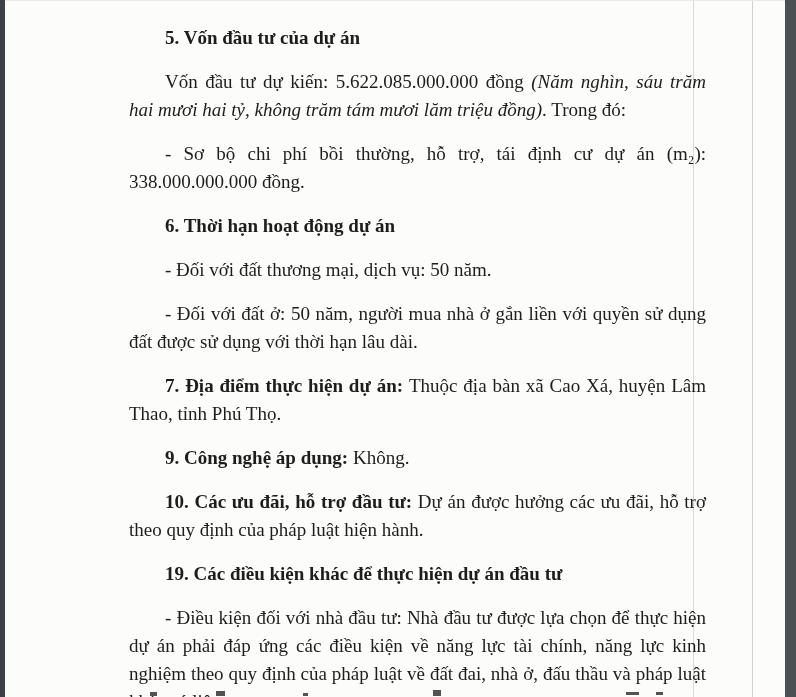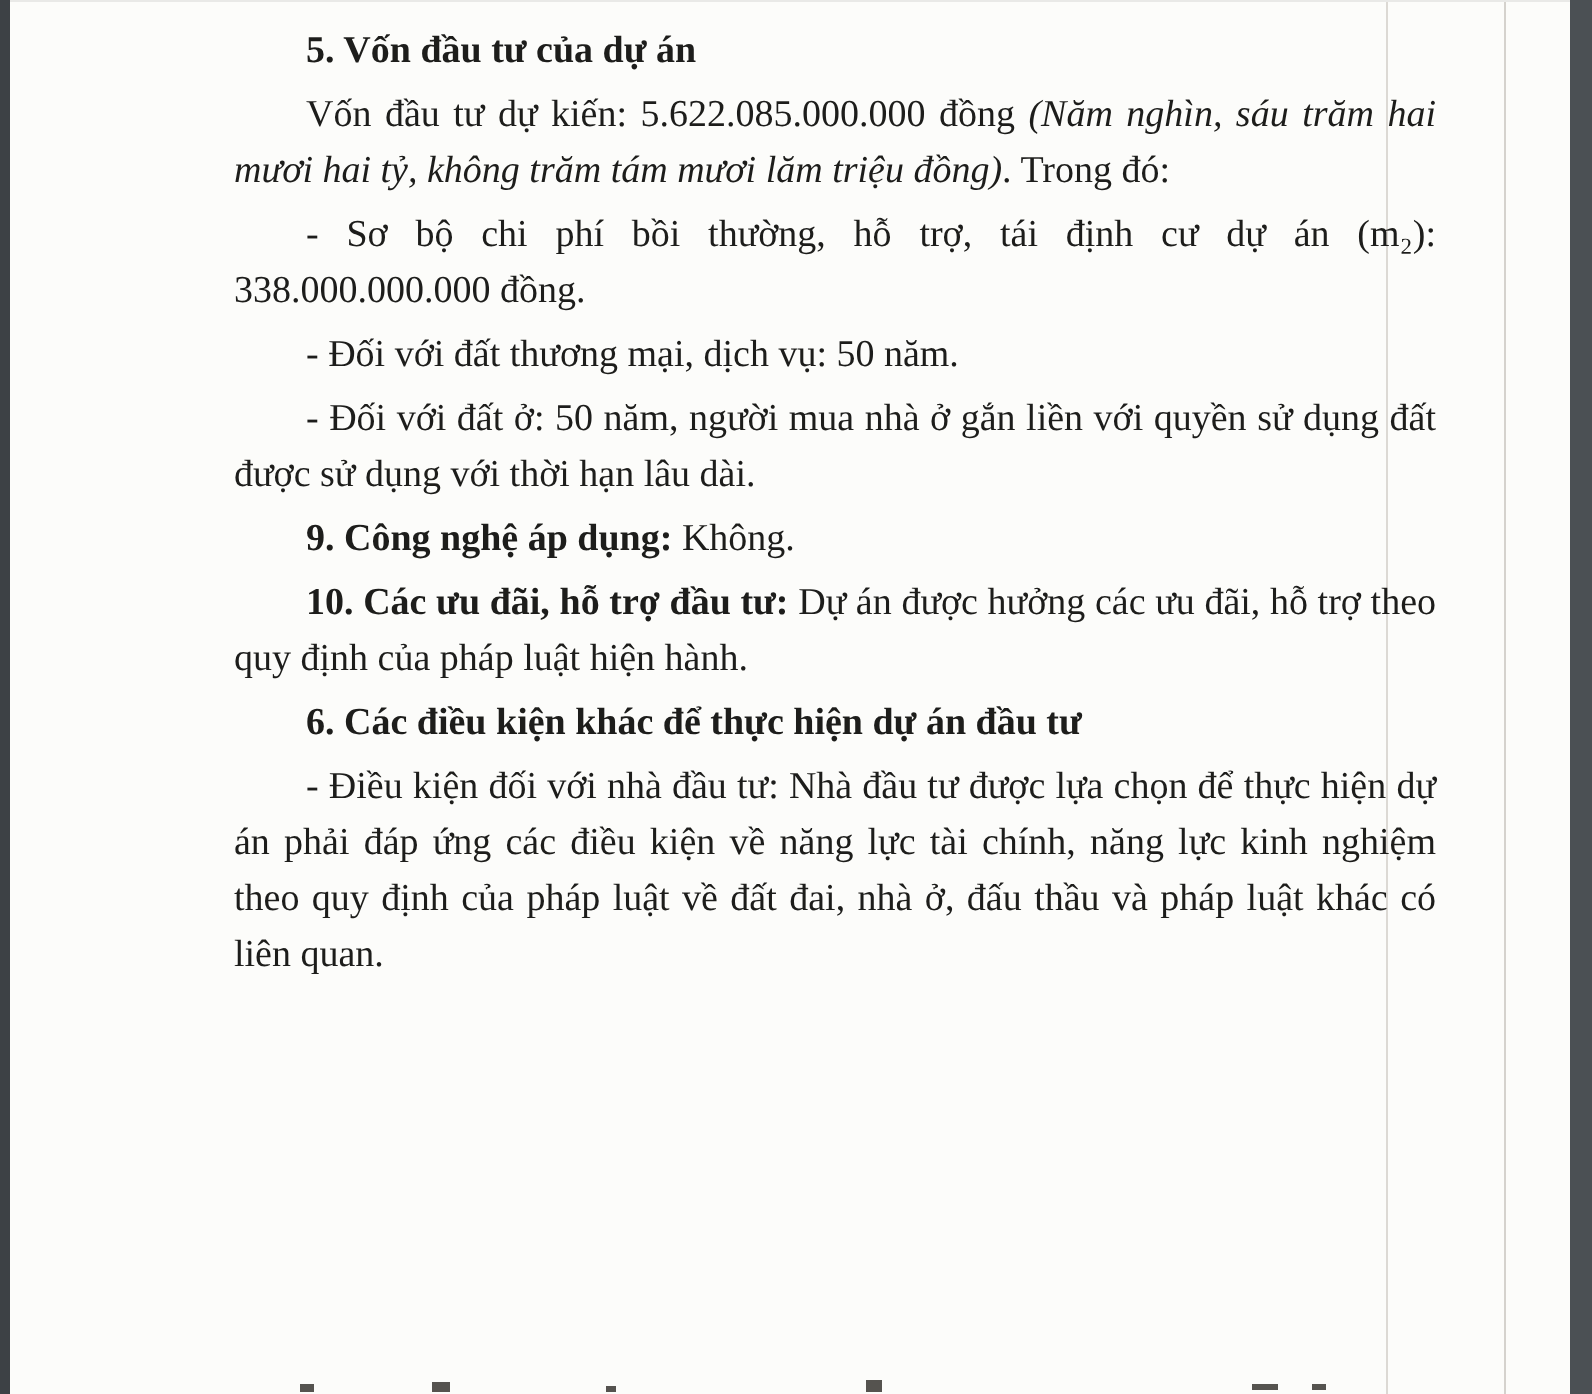--- a/index.html
+++ b/index.html
@@ -10,21 +10,21 @@
   }
   .top-hairline{position:absolute;top:0;left:0;width:796px;height:1px;background:#e9e9e7;z-index:3;}
   .edge-bar-left{position:absolute;top:0;left:0;width:5px;height:697px;background:#3d4145;z-index:3;}
   .edge-bar-right{position:absolute;top:0;left:785px;width:11px;height:697px;background:#4b5054;z-index:3;}
   .fold-line-1{position:absolute;top:0;left:693px;width:1px;height:697px;background:#dcd9d4;z-index:0;}
   .fold-line-2{position:absolute;top:0;left:752px;width:1px;height:697px;background:#d5d2cd;z-index:0;}
   .doc{
     position:absolute;left:113px;top:8px;width:609px;z-index:1;
     color:#1d1d1b;font-size:19px;line-height:28px;
   }
-  .para{margin:4px;text-align:justify;text-indent:36px;}
+  .para{margin:16px;text-align:justify;text-indent:36px;}
   .b{font-weight:bold;}
   .i{font-style:italic;}
   .heading{font-weight:bold;}
   
   .frag{position:absolute;background:#55534f;z-index:2;}
   .frag.f1{left:150px;top:692px;width:7px;height:4px;}
   .frag.f2{left:216px;top:691px;width:9px;height:5px;}
   .frag.f3{left:303px;top:693px;width:5px;height:3px;}
   .frag.f4{left:433px;top:690px;width:8px;height:6px;}
   .frag.f5{left:626px;top:692px;width:13px;height:3px;}
@@ -39,33 +39,35 @@
 
 <div class="doc">
 
   <p class="para heading"><span class="b">5. Vốn đầu tư của dự án</span></p>
 
   <p class="para"><span>Vốn đầu tư dự kiến: 5.622.085.000.000 đồng </span><span class="i">(Năm nghìn, sáu trăm hai mươi hai tỷ, không trăm tám mươi lăm triệu đồng)</span><span>. Trong đó:</span></p>
 
 
   <p class="para"><span>- Sơ bộ chi phí bồi thường, hỗ trợ, tái định cư dự án (m₂): 338.000.000.000 đồng.</span></p>
 
+  <p class="para heading"><span class="b">6. Thời hạn hoạt động dự án</span></p>
 
   <p class="para"><span>- Đối với đất thương mại, dịch vụ: 50 năm.</span></p>
 
   <p class="para"><span>- Đối với đất ở: 50 năm, người mua nhà ở gắn liền với quyền sử dụng đất được sử dụng với thời hạn lâu dài.</span></p>
 
 
+  <p class="para"><span class="b">7. Địa điểm thực hiện dự án: </span><span>Thuộc địa bàn xã Cao Xá, huyện Lâm Thao, tỉnh Phú Thọ.</span></p>
 
 
   <p class="para"><span class="b">9. Công nghệ áp dụng: </span><span>Không.</span></p>
 
   <p class="para"><span class="b">10. Các ưu đãi, hỗ trợ đầu tư: </span><span>Dự án được hưởng các ưu đãi, hỗ trợ theo quy định của pháp luật hiện hành.</span></p>
 
-  <p class="para heading"><span class="b">6. Các điều kiện khác để thực hiện dự án đầu tư</span></p>
+  <p class="para heading"><span class="b">19. Các điều kiện khác để thực hiện dự án đầu tư</span></p>
 
   <p class="para"><span>- Điều kiện đối với nhà đầu tư: Nhà đầu tư được lựa chọn để thực hiện dự án phải đáp ứng các điều kiện về năng lực tài chính, năng lực kinh nghiệm theo quy định của pháp luật về đất đai, nhà ở, đấu thầu và pháp luật khác có liên quan.</span></p>
 
 </div>
 
 <div class="frag f1"></div>
 <div class="frag f2"></div>
 <div class="frag f3"></div>
 <div class="frag f4"></div>
 <div class="frag f5"></div>

